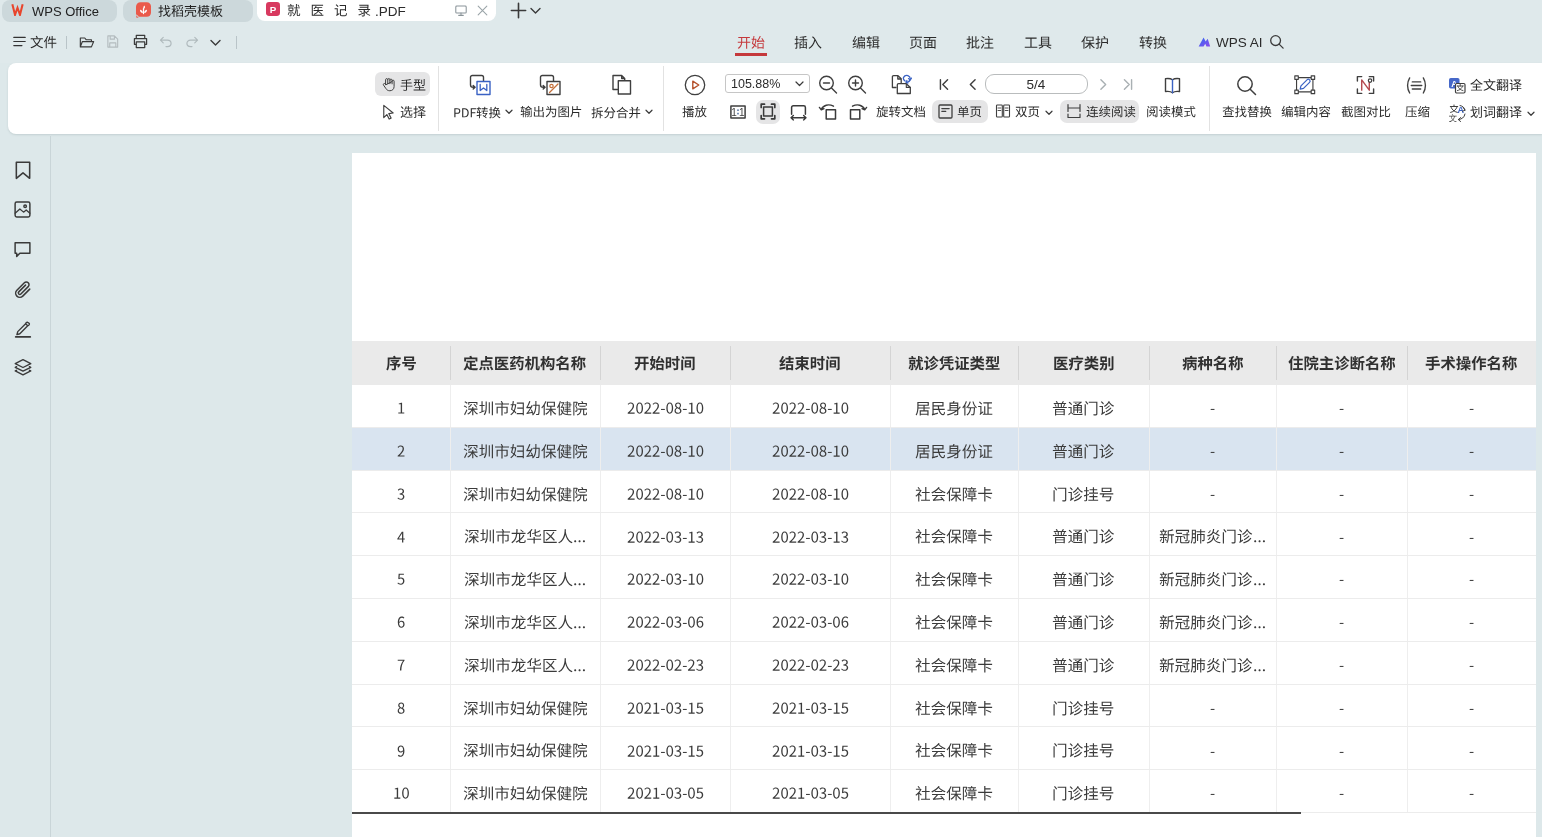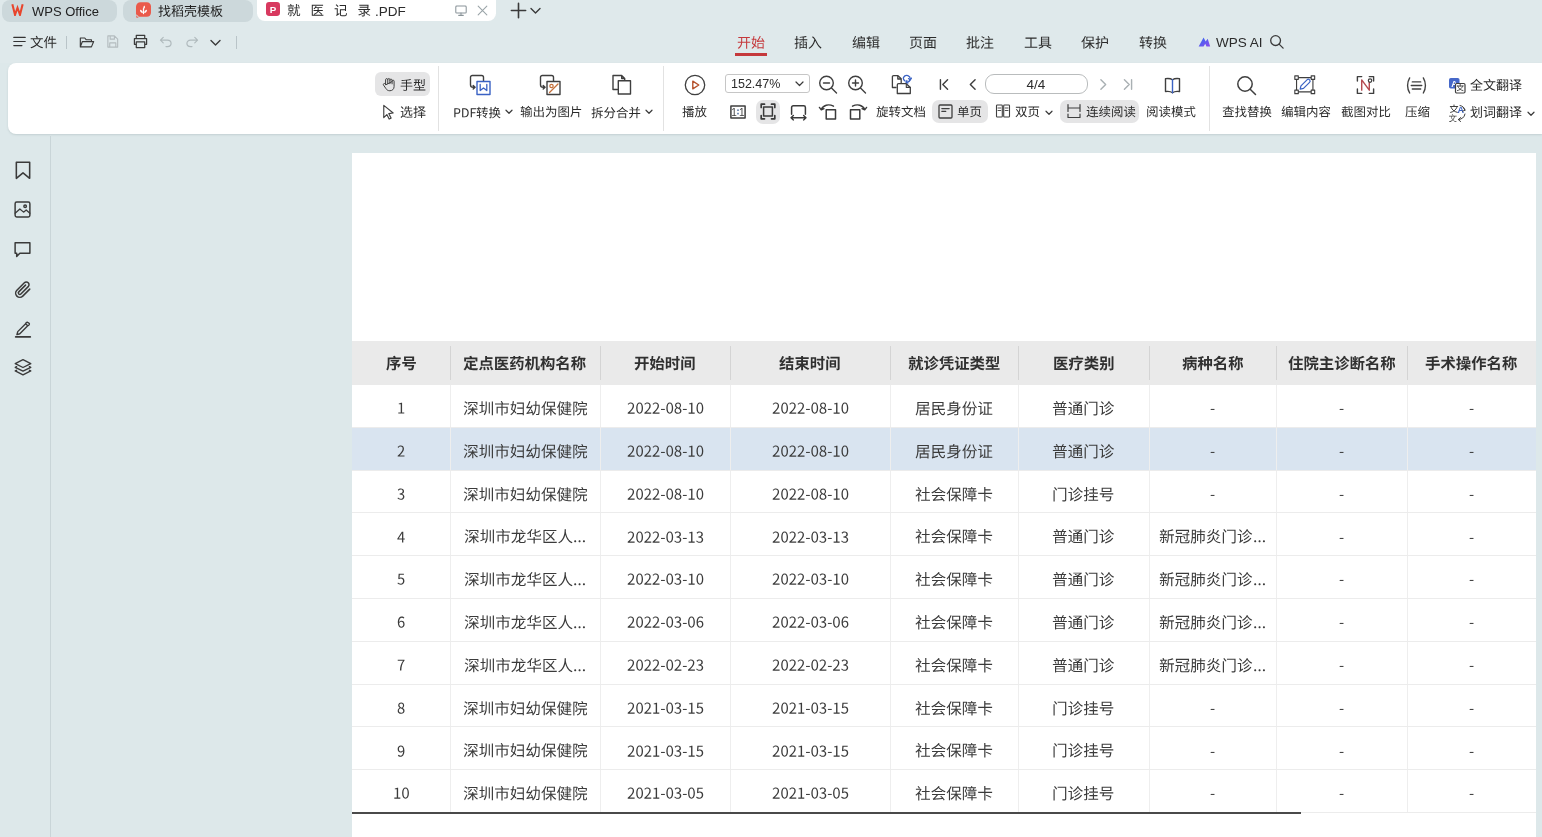--- a/index.html
+++ b/index.html
@@ -429,21 +429,21 @@
           <path d="M8.8 7.2 L14.8 11 L8.8 14.8 Z" fill="none" stroke="#b5502a" stroke-width="1.4"></path>
         </svg>
       </div>
       <div style="position:absolute;left:0px;top:0px;left:681.5px;top:104.9px;">
         <svg class="t" width="25.0" height="13.2" viewBox="0 -91 200 106" fill="#2b2b2b">
           <use href="#g43" x="0"></use>
           <use href="#g44" x="100"></use>
         </svg>
       </div>
       <div style="position:absolute;left:725px;top:74px;width:85px;height:19px;background:#fff;border:1px solid #c6c6c6;border-radius:3px;"></div>
-      <div style="position:absolute;left:731px;top:77px;font-size:12.5px;color:#2b2b2b;font-weight:400;letter-spacing:0px;line-height:1.2;white-space:nowrap;">152.47%</div>
+      <div style="position:absolute;left:731px;top:77px;font-size:12.5px;color:#2b2b2b;font-weight:400;letter-spacing:0px;line-height:1.2;white-space:nowrap;">105.88%</div>
       <div style="position:absolute;left:795px;top:80.5px;width:9px;height:6px;">
         <svg width="9" height="6" viewBox="0 0 9 6" fill="none" stroke="#3a3a3a" stroke-width="1.2" stroke-linecap="round" stroke-linejoin="round">
           <path d="M1 1 L4.5 4.5 L8 1"></path>
         </svg>
       </div>
       <div style="position:absolute;left:818px;top:74px;width:20px;height:21px;">
         <svg width="20" height="21" viewBox="0 0 20 20" fill="none" stroke="#3f3f3f" stroke-width="1.4" stroke-linecap="round" stroke-linejoin="round">
           <circle cx="8.5" cy="8.5" r="6.8"></circle>
           <path d="M13.5 13.5 L18.5 18.5 M5.5 8.5 L11.5 8.5"></path>
         </svg>
@@ -509,21 +509,21 @@
         <svg width="10" height="13" viewBox="0 0 10.5 13" fill="none" stroke="#3f3f3f" stroke-width="1.5" stroke-linecap="round" stroke-linejoin="round">
           <path d="M1.5 1.5 L1.5 11.5 M9 1.5 L4 6.5 L9 11.5"></path>
         </svg>
       </div>
       <div style="position:absolute;left:967px;top:78px;width:10px;height:13px;">
         <svg width="10" height="13" viewBox="0 0 10.5 13" fill="none" stroke="#3f3f3f" stroke-width="1.5" stroke-linecap="round" stroke-linejoin="round">
           <path d="M8.5 1.5 L3.5 6.5 L8.5 11.5"></path>
         </svg>
       </div>
       <div style="position:absolute;left:985px;top:74px;width:103px;height:20px;background:#fff;border:1px solid #b9bcbd;border-radius:9px;"></div>
-      <div style="position:absolute;left:0px;top:0px;left:1036px;top:84.5px;transform:translate(-50%,-50%);font-size:13.5px;color:#2b2b2b;font-weight:400;line-height:1.1;white-space:nowrap;">4/4</div>
+      <div style="position:absolute;left:0px;top:0px;left:1036px;top:84.5px;transform:translate(-50%,-50%);font-size:13.5px;color:#2b2b2b;font-weight:400;line-height:1.1;white-space:nowrap;">5/4</div>
       <div style="position:absolute;left:1099px;top:78px;width:10px;height:13px;">
         <svg width="10" height="13" viewBox="0 0 10.5 13" fill="none" stroke="#a9b0b3" stroke-width="1.5" stroke-linecap="round" stroke-linejoin="round">
           <path d="M2 1.5 L7 6.5 L2 11.5"></path>
         </svg>
       </div>
       <div style="position:absolute;left:1123px;top:78px;width:10px;height:13px;">
         <svg width="10" height="13" viewBox="0 0 10.5 13" fill="none" stroke="#a9b0b3" stroke-width="1.5" stroke-linecap="round" stroke-linejoin="round">
           <path d="M9 1.5 L9 11.5 M1.5 1.5 L6.5 6.5 L1.5 11.5"></path>
         </svg>
       </div>

